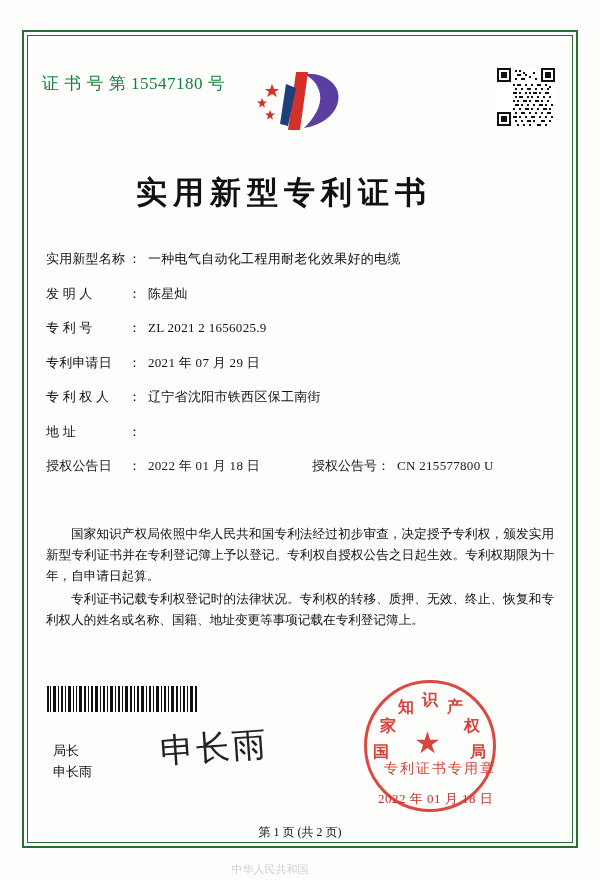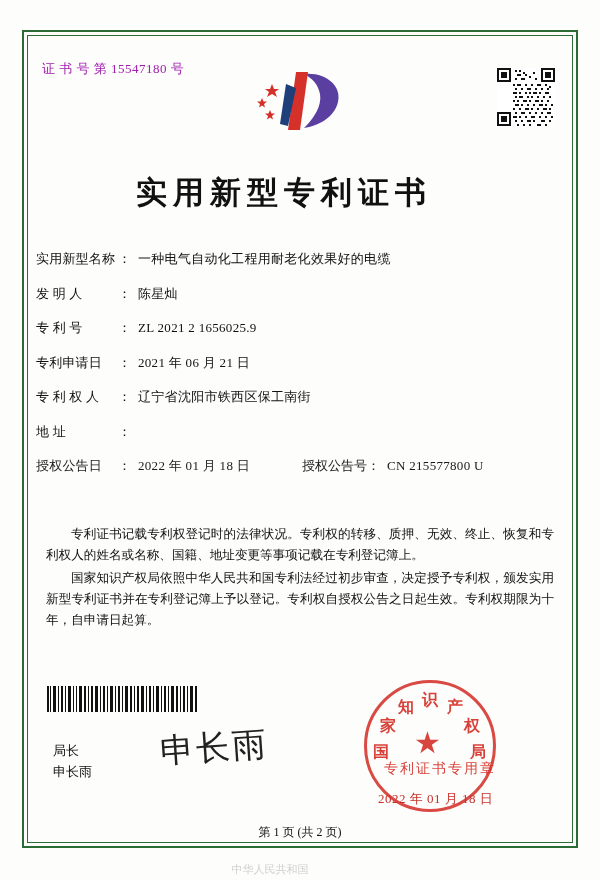--- a/index.html
+++ b/index.html
@@ -36,24 +36,24 @@
     width: 546px;
     height: 808px;
     border: 1px solid #2b6b35;
     box-sizing: border-box;
   }
 
   
   .cert-no {
     position: absolute;
     left: 42px;
-    top: 60px;
-    font-size: 13px;
+    top: 72px;
+    font-size: 17px;
     letter-spacing: 0.5px;
-    color: #a21caf;
+    color: #15803d;
     white-space: nowrap;
   }
 
   
   .logo {
     position: absolute;
     left: 252px;
     top: 66px;
     width: 96px;
     height: 70px;
@@ -78,21 +78,21 @@
     font-size: 31px;
     font-weight: bold;
     letter-spacing: 6px;
     color: #111;
     font-family: "Liberation Serif", "DejaVu Serif", serif;
   }
 
   
   .fields {
     position: absolute;
-    left: 36px;
+    left: 46px;
     top: 250px;
     width: 510px;
   }
   .field-row {
     display: flex;
     align-items: baseline;
     margin-bottom: 16.5px;
     font-size: 13px;
     color: #111;
     white-space: nowrap;
@@ -386,21 +386,21 @@
 
     <div class="field-row">
       <span class="field-label">专 利 号</span>
       <span class="field-sep">：</span>
       <span class="field-value">ZL 2021 2 1656025.9</span>
     </div>
 
     <div class="field-row">
       <span class="field-label">专利申请日</span>
       <span class="field-sep">：</span>
-      <span class="field-value">2021 年 06 月 21 日</span>
+      <span class="field-value">2021 年 07 月 29 日</span>
     </div>
 
     <div class="field-row">
       <span class="field-label">专 利 权 人</span>
       <span class="field-sep">：</span>
       <span class="field-value">辽宁省沈阳市铁西区保工南街</span>
     </div>
 
     <div class="field-row">
       <span class="field-label">地 址</span>
@@ -414,22 +414,22 @@
       <span class="field-right">
         <span>授权公告号</span>
         <span class="field-sep">：</span>
         <span class="field-value">CN 215577800 U</span>
       </span>
     </div>
 
   </div>
 
   <div class="body-text">
+    <p>国家知识产权局依照中华人民共和国专利法经过初步审查，决定授予专利权，颁发实用新型专利证书并在专利登记簿上予以登记。专利权自授权公告之日起生效。专利权期限为十年，自申请日起算。</p>
     <p>专利证书记载专利权登记时的法律状况。专利权的转移、质押、无效、终止、恢复和专利权人的姓名或名称、国籍、地址变更等事项记载在专利登记簿上。</p>
-    <p>国家知识产权局依照中华人民共和国专利法经过初步审查，决定授予专利权，颁发实用新型专利证书并在专利登记簿上予以登记。专利权自授权公告之日起生效。专利权期限为十年，自申请日起算。</p>
   </div>
 
   <div class="barcode">
     <svg width="150" height="26" viewBox="0 0 150 26" shape-rendering="crispEdges">
       <g fill="#111">
         <rect x="0" y="0" width="2" height="26"></rect>
           <rect x="3" y="0" width="1" height="26"></rect>
         <rect x="6" y="0" width="3" height="26"></rect>
           <rect x="11" y="0" width="1" height="26"></rect>
         <rect x="14" y="0" width="2" height="26"></rect>

